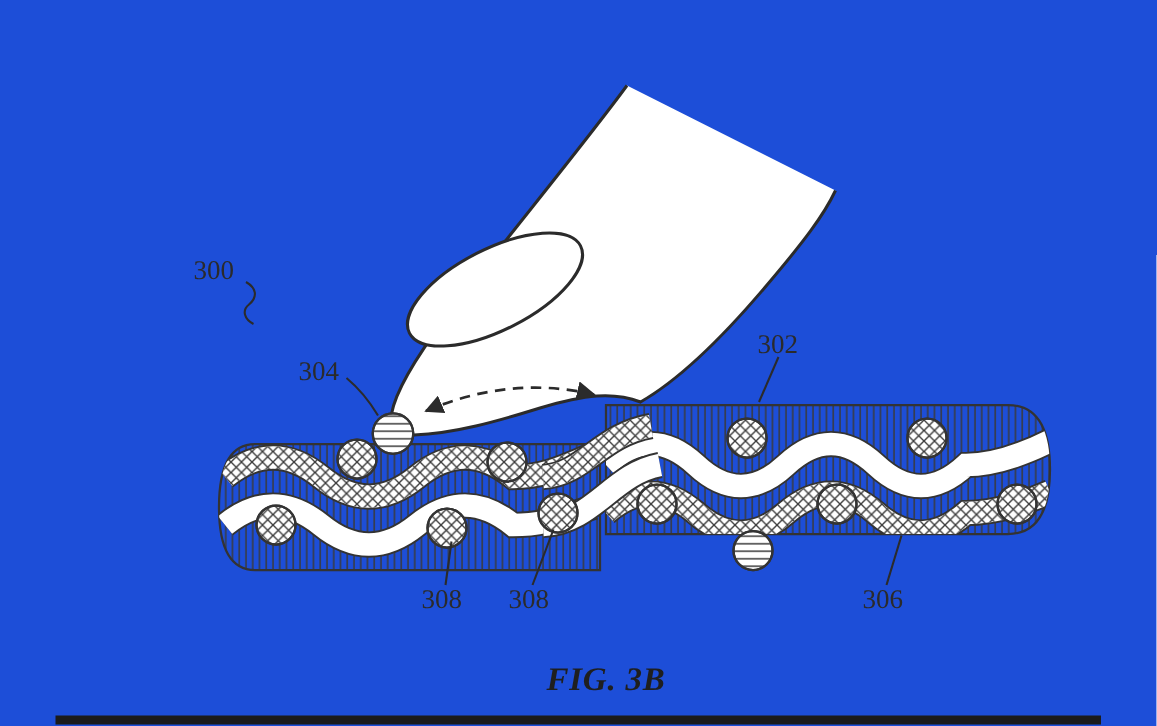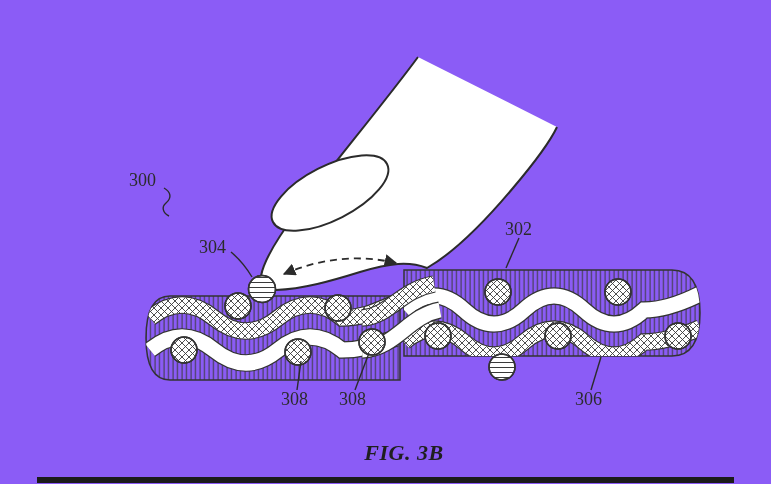--- a/index.html
+++ b/index.html
@@ -1,19 +1,19 @@
 <!DOCTYPE html>
 <html><head>
 <meta charset="utf-8">
 <style>
   html,body{margin:0;padding:0;background:#ffffff;}
   .stage{
     position:relative;
     width:771px;height:484px;
-    background:#8b5cf6;
+    background:#1d4ed8;
     overflow:hidden;
     font-family:"Liberation Serif", serif;
   }
   svg{display:block;}
   .ref-label{
     font-family:"Liberation Serif", serif;
     font-size:18px;
     fill:#2b2b2b;
   }
   .caption{

